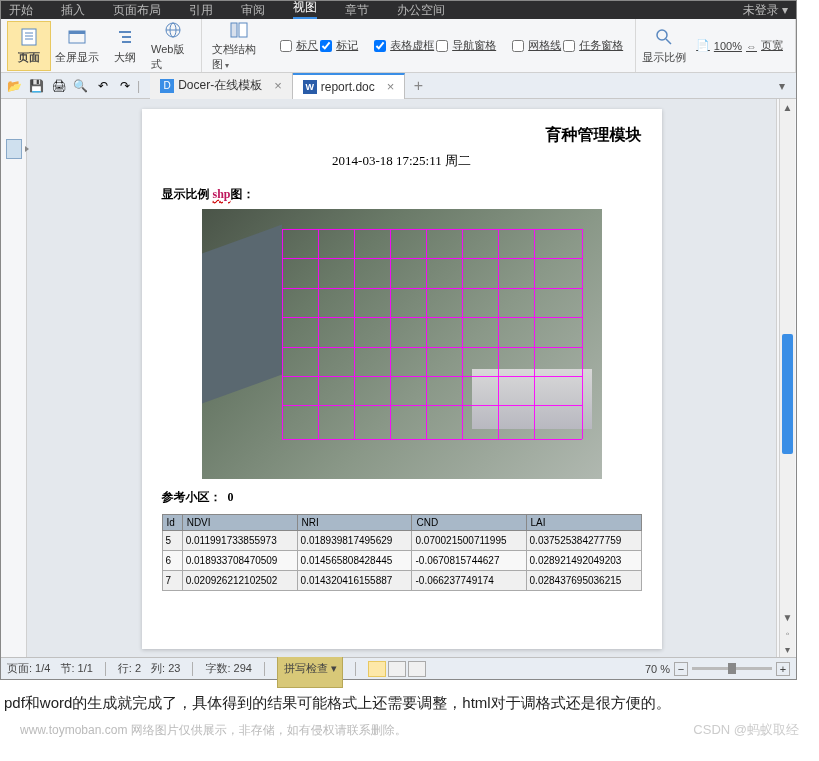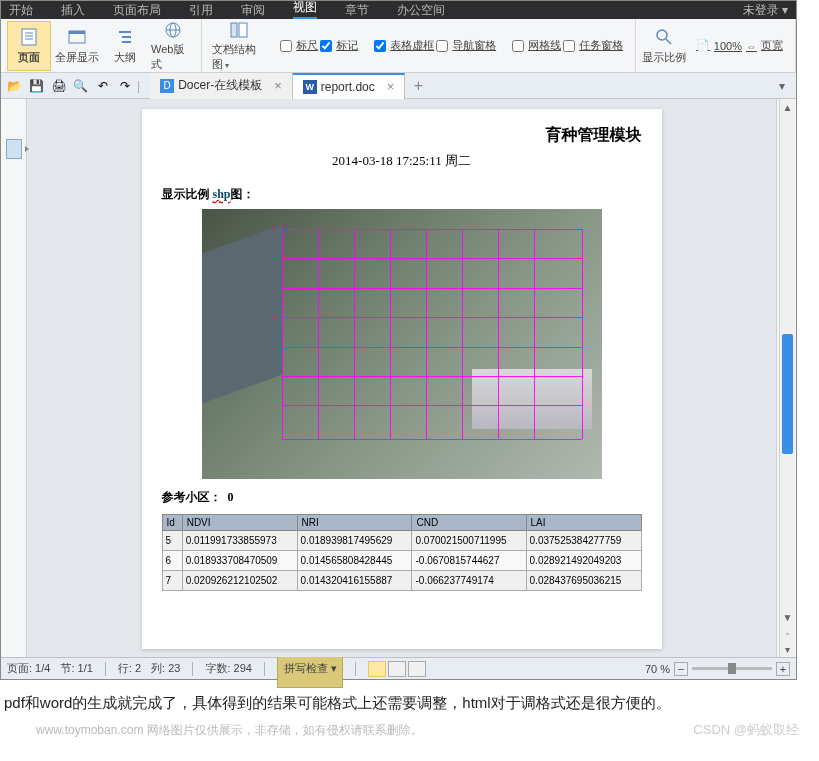--- a/index.html
+++ b/index.html
@@ -40,21 +40,21 @@
     .doc-right-icon { width: 14px; height: 14px; border: 1px solid #aaa; background: #eee; }
     
     .scrollbar-v { position: absolute; right: 1px; top: 0; bottom: 0; width: 16px; background: #f0f0f0; border-left: 1px solid #d0d0d0; }
     .scroll-thumb-v { position: absolute; left: 2px; right: 2px; top: 235px; height: 120px; background: #3a8ee6; border-radius: 2px; }
     .scroll-arrow { position: absolute; left: 0; right: 0; height: 16px; display: flex; align-items: center; justify-content: center; color: #666; font-size: 10px; }
     
     .page { background: #fff; margin: 10px auto; width: 520px; min-height: 540px; box-shadow: 0 1px 4px rgba(0,0,0,0.2); padding: 16px 20px 10px; font-family: SimSun, serif; }
     .page h2 { text-align: right; font-size: 16px; font-weight: bold; margin-bottom: 6px; }
     .page .datetime { text-align: center; font-size: 13px; margin-bottom: 16px; }
     .page .section-label { font-size: 12px; font-weight: bold; margin: 12px 0 6px; }
-    .page .section-label .red { color: #0c4a6e; text-decoration: underline wavy #c00; }
+    .page .section-label .red { color: #be185d; text-decoration: underline wavy #c00; }
     
     .sat-image { width: 400px; height: 270px; margin: 4px auto 10px; background: linear-gradient(135deg, #4a5448 0%, #6a7a68 30%, #8a9888 60%, #b0b8b0 100%); position: relative; overflow: hidden; display: block; }
     .sat-water { position: absolute; left: 0; top: 30px; width: 80px; height: 150px; background: #5a6870; transform: skewY(-20deg); }
     .sat-grid { position: absolute; left: 80px; top: 20px; right: 20px; bottom: 40px; }
     .sat-grid::before, .sat-grid::after { content: ""; position: absolute; inset: 0; }
     .sat-line { position: absolute; background: rgba(255,0,255,0.9); }
     .sat-line.h { left: 0; right: 0; height: 1px; }
     .sat-line.v { top: 0; bottom: 0; width: 1px; }
     .sat-buildings { position: absolute; right: 10px; bottom: 50px; width: 120px; height: 60px; background: linear-gradient(#d8d8d8, #b8b8c0); }
     
@@ -70,21 +70,21 @@
     .statusbar .spell { background: #d8c878; padding: 11px 6px; border: 1px solid #b8a858; }
     .view-btns { display: flex; gap: 2px; }
     .view-btn { width: 18px; height: 16px; border: 1px solid #aaa; background: #f0f0f0; }
     .view-btn.active { background: #fde8a8; border-color: #e8c860; }
     .zoom-slider { display: flex; align-items: center; gap: 4px; margin-left: auto; }
     .slider-track { width: 80px; height: 3px; background: #bbb; position: relative; }
     .slider-thumb { position: absolute; left: 36px; top: -4px; width: 8px; height: 11px; background: #888; }
     .zoom-btn { width: 14px; height: 14px; border: 1px solid #aaa; display: flex; align-items: center; justify-content: center; font-size: 11px; cursor: pointer; }
     
     .caption { margin: 14px 4px 4px; font-size: 15px; color: #222; }
-    .watermark-line { display: flex; justify-content: space-between; align-items: center; font-size: 12px; color: #bbb; padding: 4px 20px; margin-left: 16px; }
+    .watermark-line { display: flex; justify-content: space-between; align-items: center; font-size: 12px; color: #bbb; padding: 4px 20px; }
     .csdn { color: #ccc; font-size: 13px; }
     
     svg { display: block; }
   </style>
 </head>
 <body>
 
 <div class="app-window">
 
   <div class="menubar">

